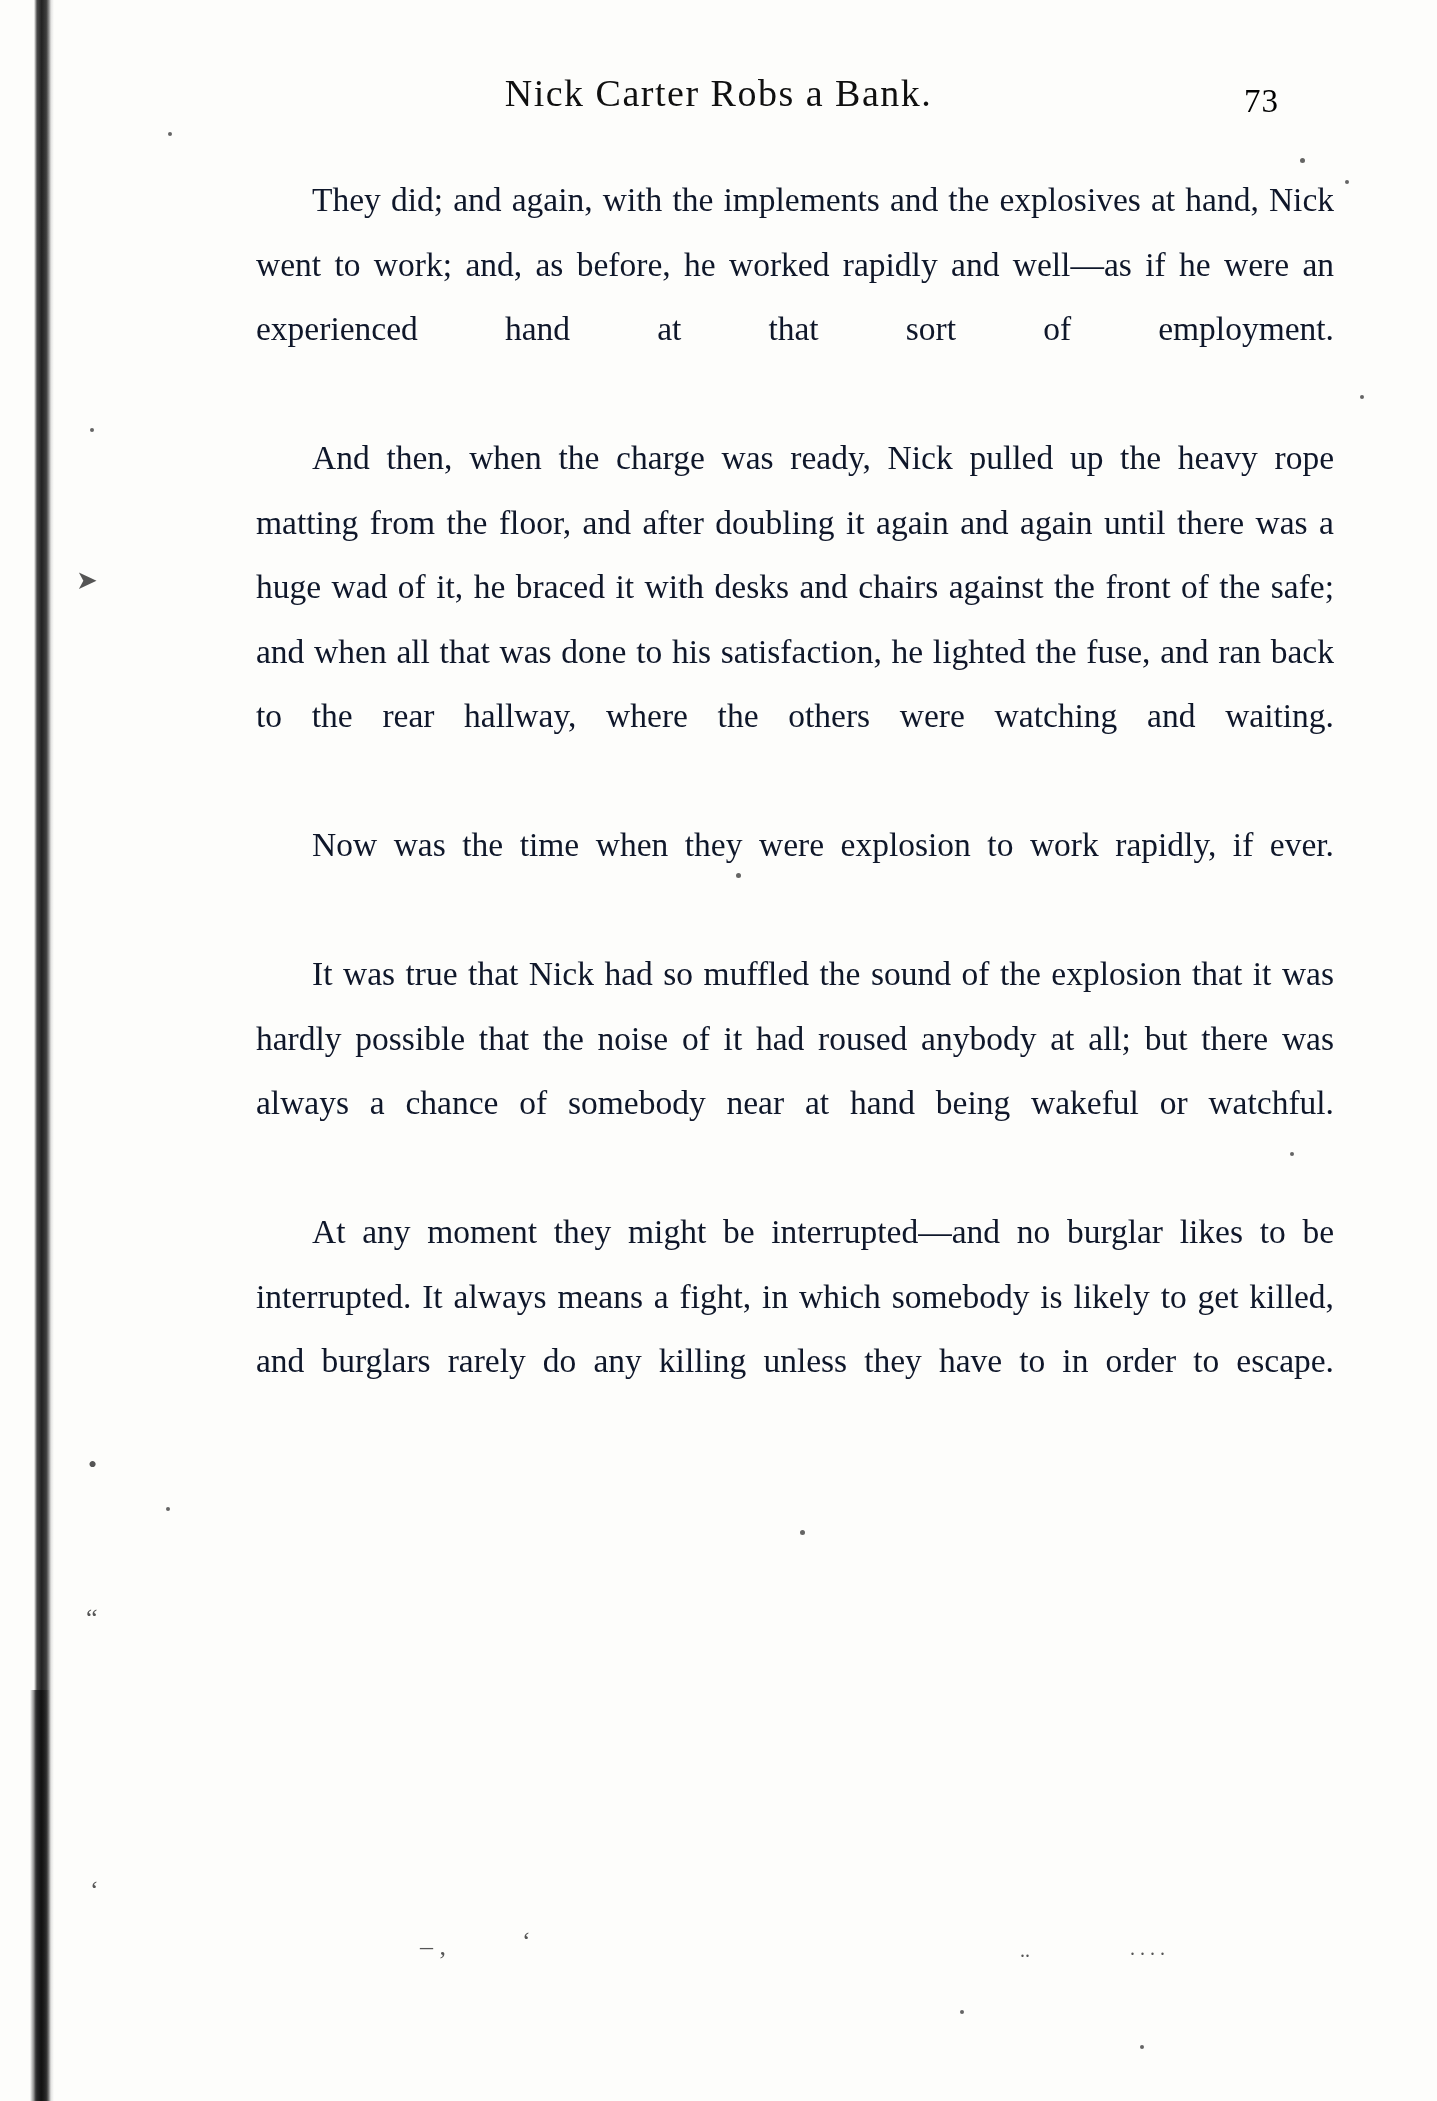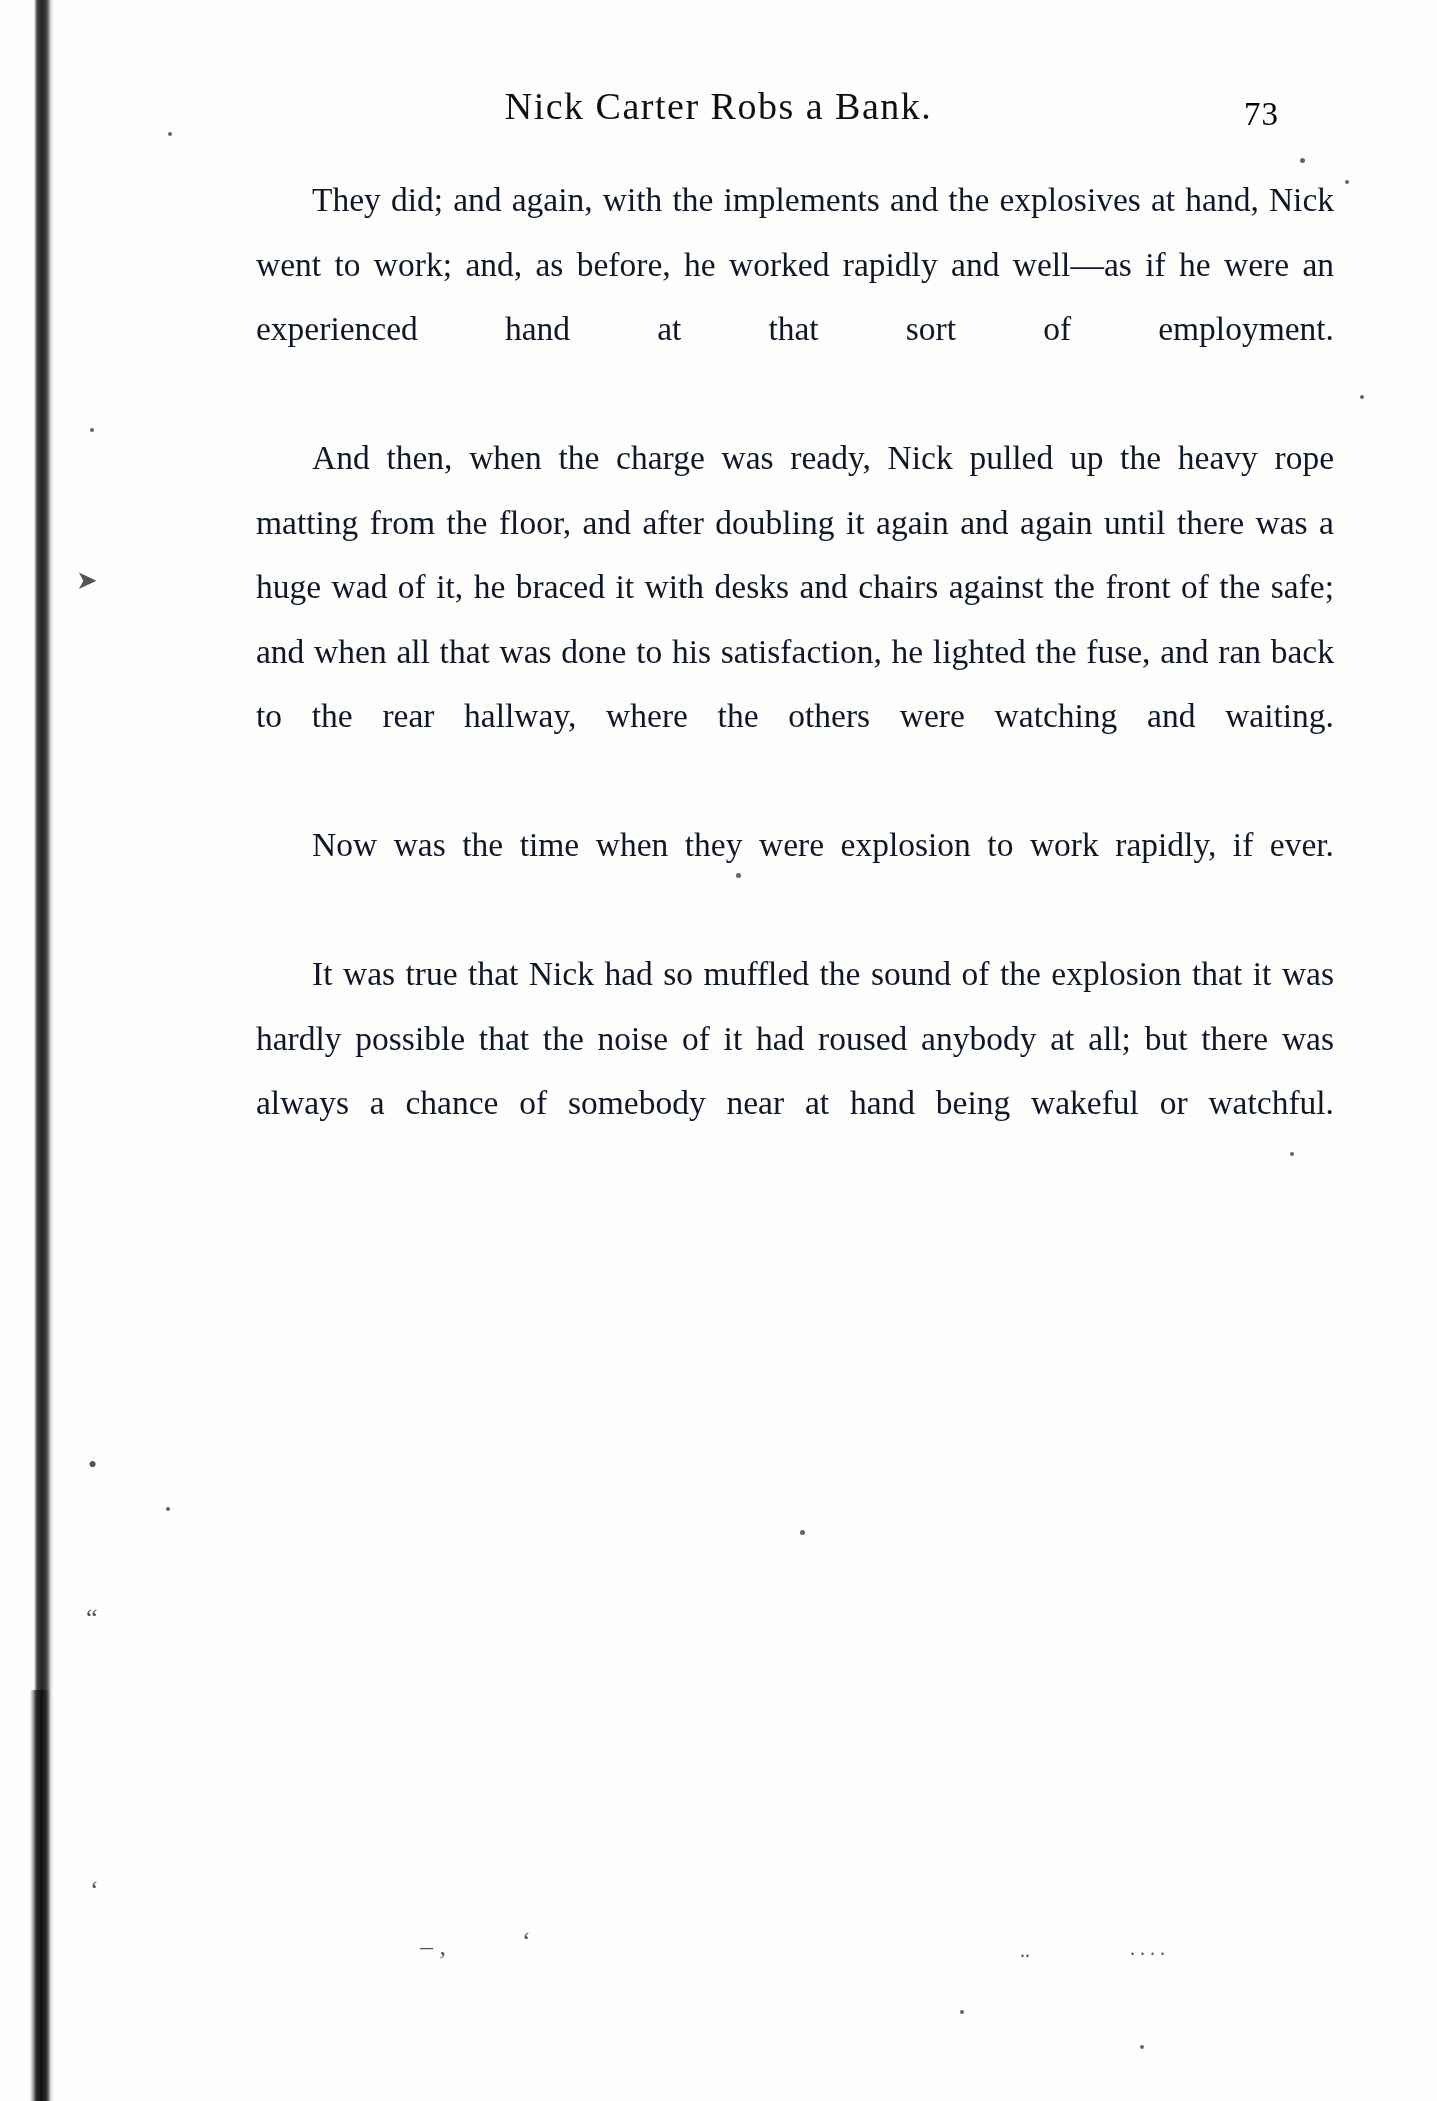--- a/index.html
+++ b/index.html
@@ -56,21 +56,21 @@
     top: 0;
     left: 46px;
     width: 8px;
     height: 2101px;
     background: linear-gradient(90deg, rgba(60,60,60,0.35), rgba(255,255,255,0));
   }
 
   
   .header {
     position: absolute;
-    top: 84px;
+    top: 71px;
     left: 0;
     width: 1437px;
     height: 60px;
   }
   .running-title {
     position: absolute;
     left: 0;
     width: 1437px;
     text-align: center;
     font-size: 38px;
@@ -144,20 +144,21 @@
   <div class="header">
     <div class="running-title">Nick Carter Robs a Bank.</div>
     <div class="folio">73</div>
   </div>
 
   <div class="textblock">
     <p class="para">They did; and again, with the implements and the explosives at hand, Nick went to work; and, as before, he worked rapidly and well—as if he were an experienced hand at that sort of employment.</p>
     <p class="para">And then, when the charge was ready, Nick pulled up the heavy rope matting from the floor, and after doubling it again and again until there was a huge wad of it, he braced it with desks and chairs against the front of the safe; and when all that was done to his satisfaction, he lighted the fuse, and ran back to the rear hallway, where the others were watching and waiting.</p>
     <p class="para">Now was the time when they were explosion to work rapidly, if ever.</p>
     <p class="para">It was true that Nick had so muffled the sound of the explosion that it was hardly possible that the noise of it had roused anybody at all; but there was always a chance of somebody near at hand being wakeful or watchful.</p>
+    <p class="para">At any moment they might be interrupted—and no burglar likes to be interrupted.  It always means a fight, in which somebody is likely to get killed, and burglars rarely do any killing unless they have to in order to escape.</p>
   </div>
 
   <div class="speck" style="left:168px; top:132px; width:4px; height:4px;"></div>
   <div class="speck" style="left:90px; top:428px; width:4px; height:4px;"></div>
   <div class="speck" style="left:1300px; top:158px; width:5px; height:5px;"></div>
   <div class="speck" style="left:1345px; top:180px; width:4px; height:4px;"></div>
   <div class="speck" style="left:1360px; top:395px; width:4px; height:4px;"></div>
   <div class="speck" style="left:736px; top:873px; width:5px; height:5px;"></div>
   <div class="speck" style="left:1290px; top:1152px; width:4px; height:4px;"></div>
   <div class="speck" style="left:800px; top:1530px; width:5px; height:5px;"></div>

